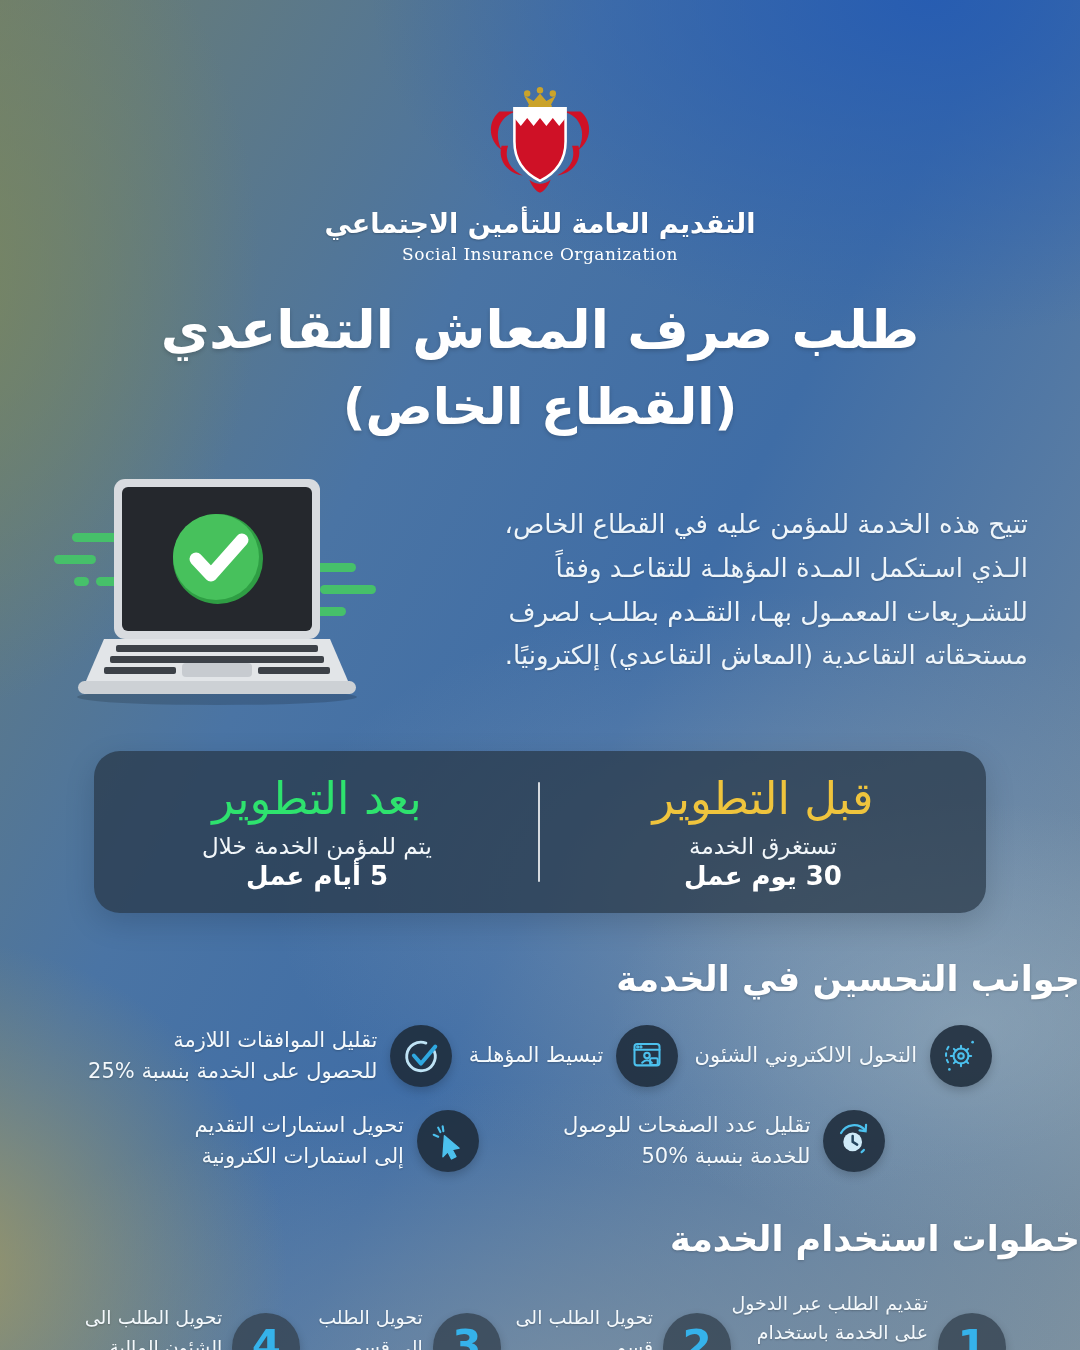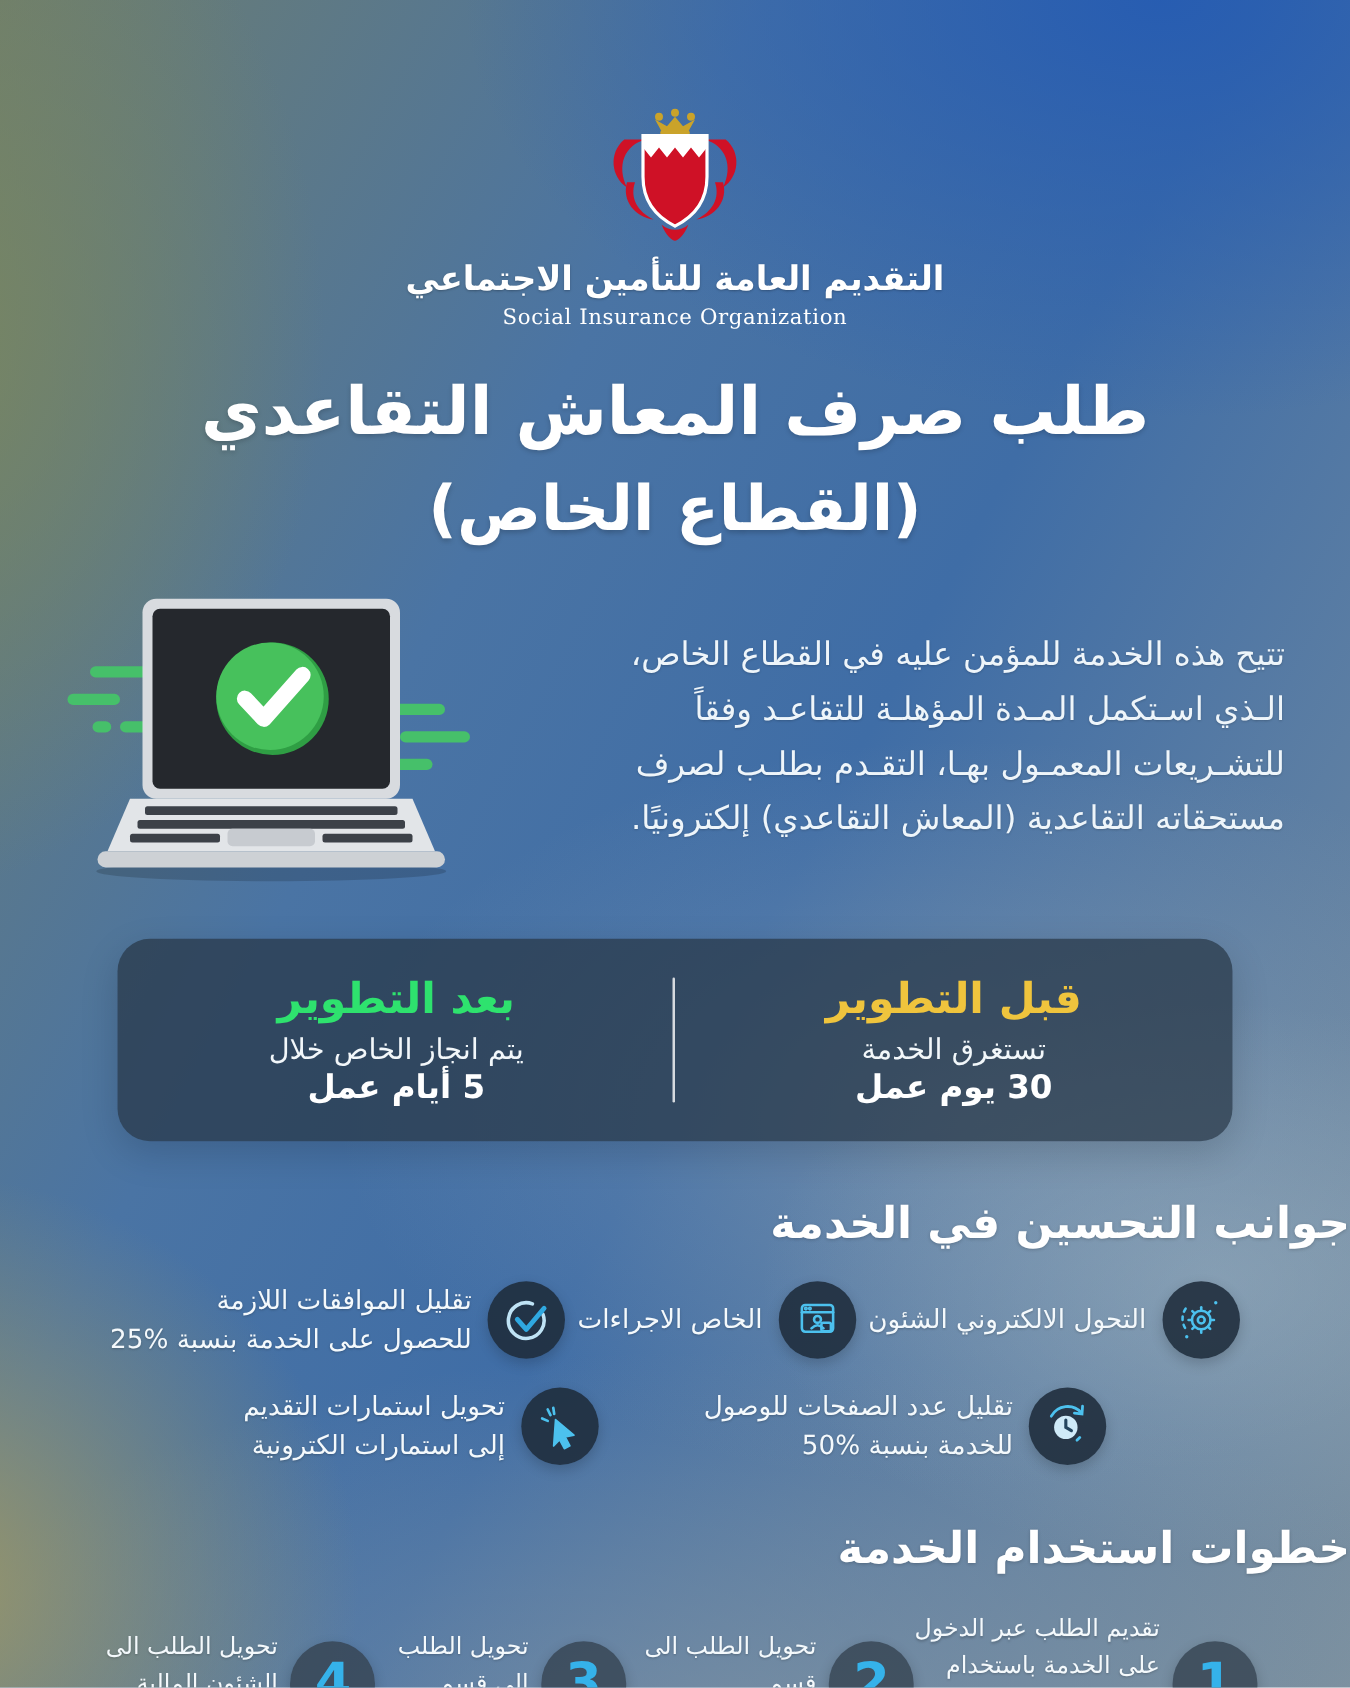--- a/index.html
+++ b/index.html
@@ -39,21 +39,21 @@
   .laptop-wrap{ flex:0 0 330px; }
   .laptop-wrap svg{ width:330px; height:232px; display:block; }
 
   
   .panel{ position:relative; margin:44px 94px 0; height:162px; border-radius:26px;
           background:rgba(39,54,69,0.72); box-shadow:0 10px 30px rgba(0,0,0,.15);
           display:flex; align-items:center; }
   .panel .cell{ flex:1 1 50%; text-align:center; }
   .panel .divider{ position:absolute; right:50%; top:31px; width:2px; height:100px;
                    background:rgba(255,255,255,.8); border-radius:1px; }
-  .cell .c-title{ font-size:34px; font-weight:bold; }
+  .cell .c-title{ font-size:45px; font-weight:normal; }
   .cell.before .c-title{ color:#efc43d; }
   .cell.after  .c-title{ color:#2ee26e; }
   .cell .c-line1{ margin-top:8px; font-size:23px; color:#f2f7fa; }
   .cell .c-line2{ margin-top:2px; font-size:26px; font-weight:bold; }
 
   
   .sec-title{ margin-top:46px; font-size:35px; font-weight:bold;
               text-shadow:0 1px 3px rgba(0,0,0,.2); }
   .imp-row1{ display:flex; justify-content:space-between; align-items:center;
              padding:0 88px; margin-top:26px; }
@@ -145,21 +145,21 @@
 
   <section class="panel">
     <div class="cell before">
       <div class="c-title">قبل التطوير</div>
       <div class="c-line1">تستغرق الخدمة</div>
       <div class="c-line2">30 يوم عمل</div>
     </div>
     <div class="divider"></div>
     <div class="cell after">
       <div class="c-title">بعد التطوير</div>
-      <div class="c-line1">يتم انجاز الخاص خلال</div>
+      <div class="c-line1">يتم للمؤمن الخدمة خلال</div>
       <div class="c-line2">5 أيام عمل</div>
     </div>
   </section>
 
   <section>
     <h2 class="sec-title">جوانب التحسين في الخدمة</h2>
 
     <div class="imp-row1">
       <div class="imp-item">
         <span class="icon-circle">
@@ -191,21 +191,21 @@
               <rect x="14" y="14.5" width="28" height="24" rx="3"></rect>
               <path d="M14 21 H42"></path>
               <circle cx="17.6" cy="17.8" r="0.7" fill="#4cc1ee"></circle>
               <circle cx="21.2" cy="17.8" r="0.7" fill="#4cc1ee"></circle>
               <circle cx="28" cy="27.5" r="3.1"></circle>
               <path d="M22.6 35.5 q5.4 -5.6 10.8 0"></path>
               <rect x="31.5" y="30.5" width="8.5" height="7.5" rx="1.5"></rect>
             </g>
           </svg>
         </span>
-        <span class="imp-label">الخاص الاجراءات</span>
+        <span class="imp-label">تبسيط المؤهلـة</span>
       </div>
 
       <div class="imp-item">
         <span class="icon-circle">
           <svg viewBox="0 0 56 56">
             <g fill="none" stroke-linecap="round" stroke-linejoin="round">
               <path d="M43 23 A16 16 0 1 1 33.5 13.5" stroke="#bfe3f5" stroke-width="3.2"></path>
               <path d="M20 27.5 l8 9 l16 -19" stroke="#2fa8e0" stroke-width="4.4"></path>
             </g>
           </svg>

